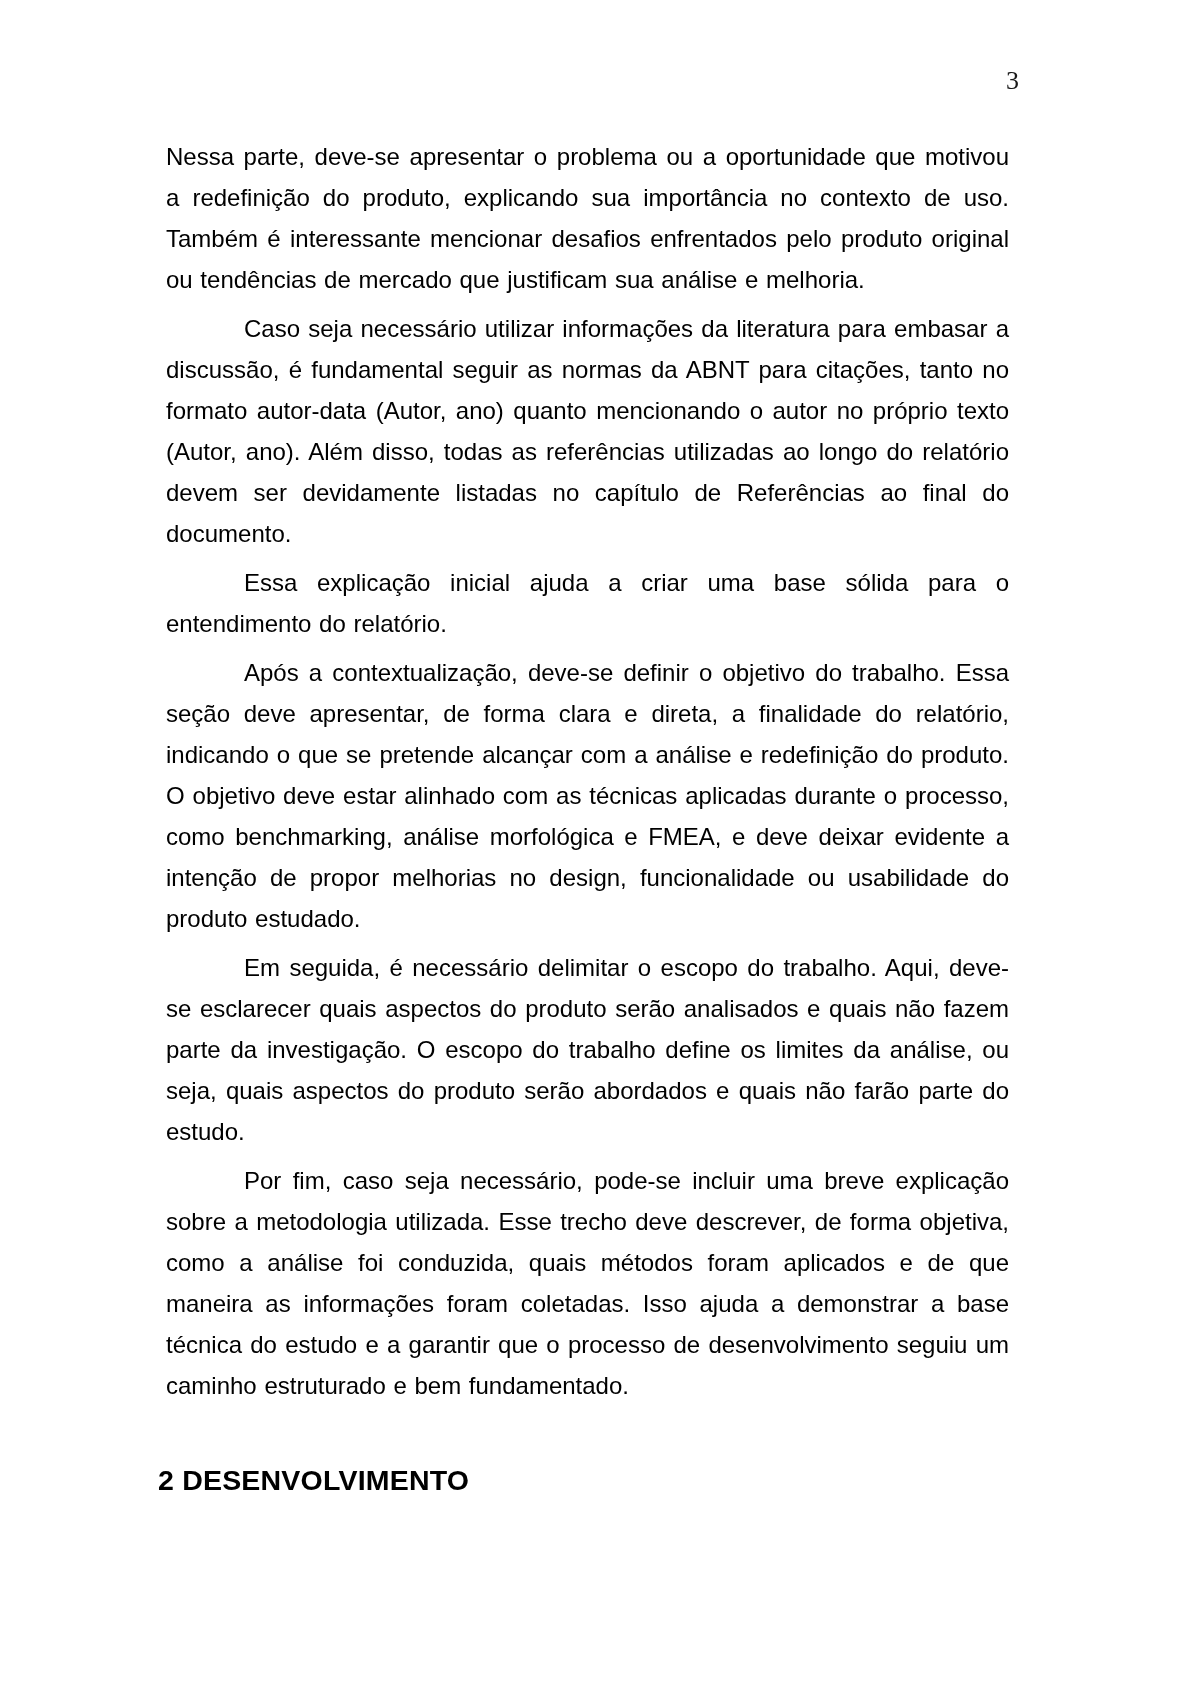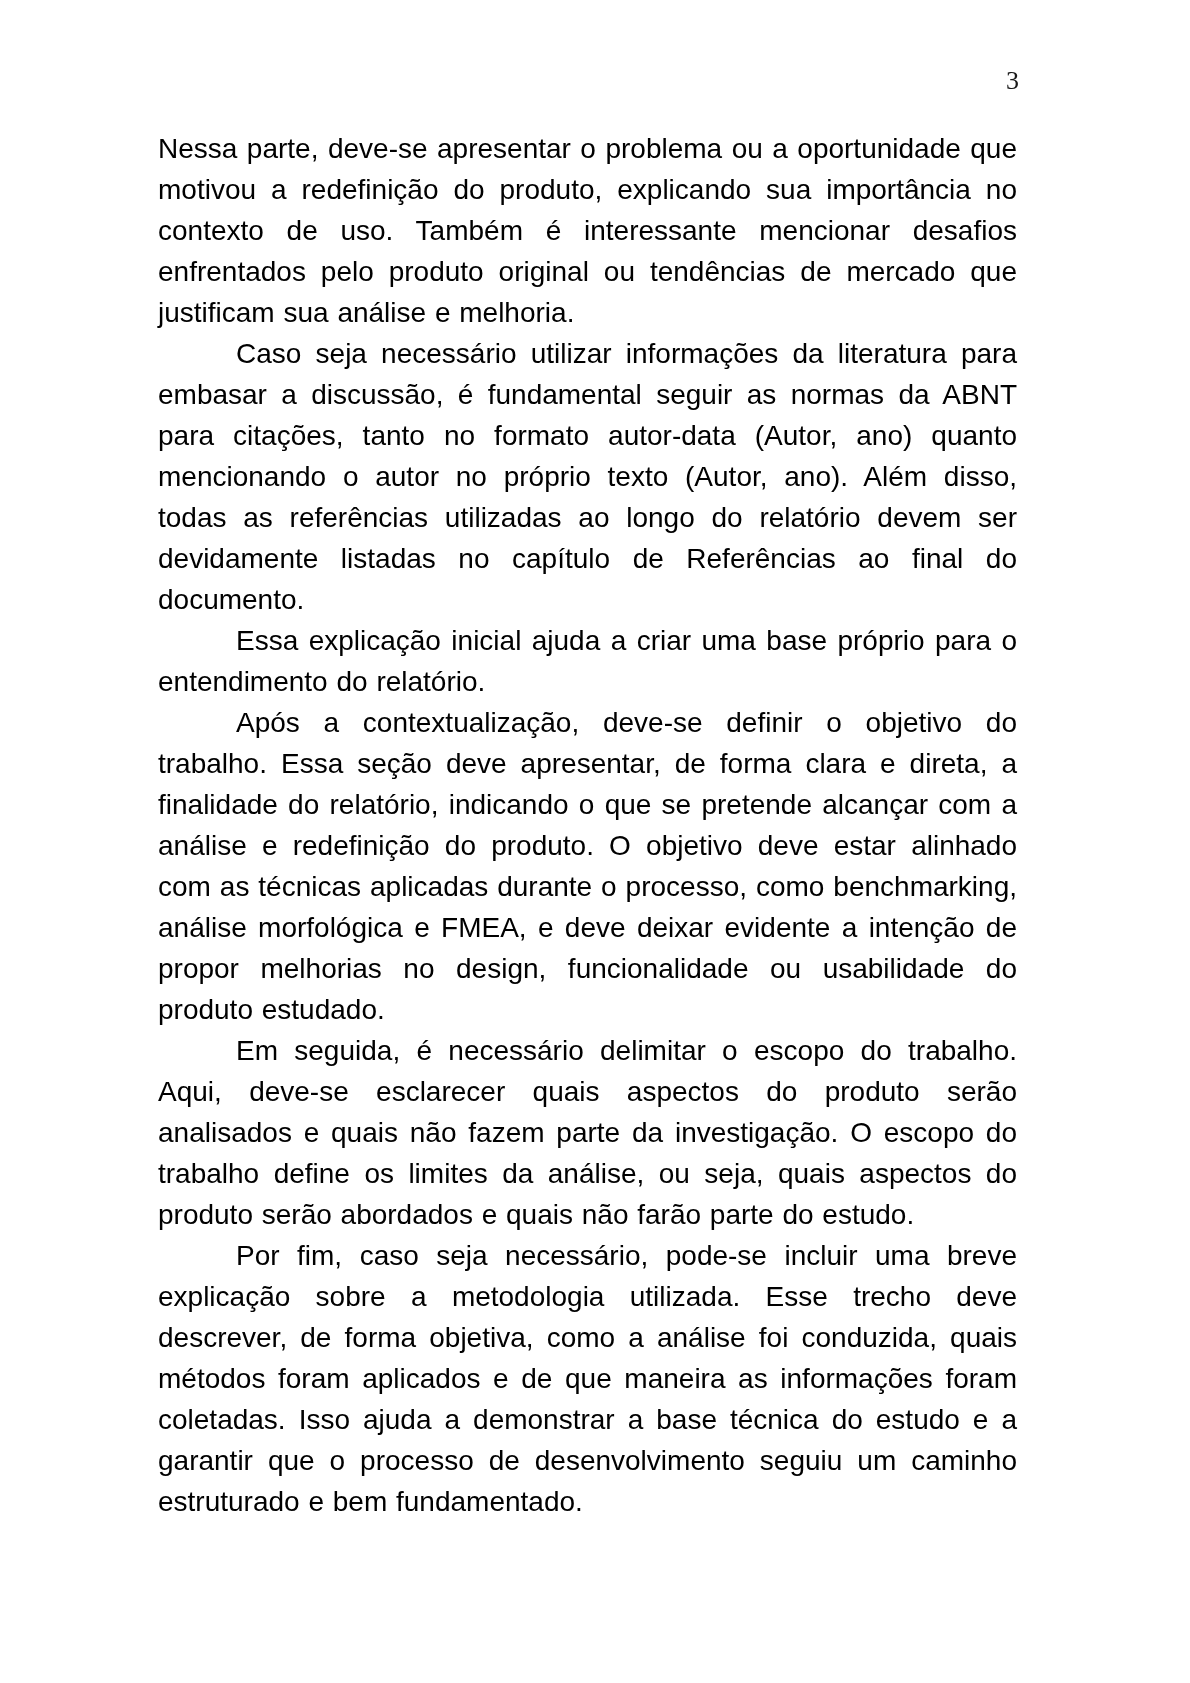--- a/index.html
+++ b/index.html
@@ -25,23 +25,23 @@
     line-height: 1;
     color: #1a1a1a;
   }
   .content {
     position: absolute;
     left: 158px;
     top: 128px;
     width: 859px;
   }
   .para {
-    margin: 0;
+    margin: 8px;
     padding: 0;
-    font-size: 28px;
+    font-size: 24px;
     line-height: 41px;
     text-align: justify;
     text-align-last: left;
     hyphens: none;
     word-spacing: 1px;
   }
   .para.indent {
     text-indent: 78px;
   }
   .bold {
@@ -61,19 +61,20 @@
 </style>
 </head>
 <body>
 
 <div class="page">
   <div class="page-number">3</div>
 
   <div class="content">
       <p class="para"><span>Nessa parte, deve-se apresentar o problema ou a oportunidade que motivou a redefinição do produto, explicando sua importância no contexto de uso. Também é interessante mencionar desafios enfrentados pelo produto original ou tendências de mercado que justificam sua análise e melhoria.</span></p>
       <p class="para indent"><span>Caso seja necessário utilizar informações da literatura para embasar a discussão, é fundamental seguir as normas da ABNT para citações, tanto no formato autor-data (Autor, ano) quanto mencionando o autor no próprio texto (Autor, ano). Além disso, todas as referências utilizadas ao longo do relatório devem ser devidamente listadas no capítulo de Referências ao final do documento.</span></p>
-      <p class="para indent"><span>Essa explicação inicial ajuda a criar uma base próprio para o entendimento do relatório.</span></p>
+      <p class="para indent"><span>Essa explicação inicial ajuda a criar uma base sólida para o entendimento do relatório.</span></p>
       <p class="para indent"><span>Após a contextualização, deve-se definir o </span><span class="bold">objetivo</span><span> do trabalho. Essa seção deve apresentar, de forma clara e direta, a finalidade do relatório, indicando o que se pretende alcançar com a análise e redefinição do produto. O objetivo deve estar alinhado com as técnicas aplicadas durante o processo, como benchmarking, análise morfológica e FMEA, e deve deixar evidente a intenção de propor melhorias no design, funcionalidade ou usabilidade do produto estudado.</span></p>
       <p class="para indent"><span>Em seguida, é necessário delimitar o </span><span class="bold">escopo</span><span> do trabalho. Aqui, deve-se esclarecer quais aspectos do produto serão analisados e quais não fazem parte da investigação. O </span><span class="bold">escopo</span><span> do trabalho define os limites da análise, ou seja, quais aspectos do produto serão abordados e quais não farão parte do estudo.</span></p>
       <p class="para indent"><span>Por fim, caso seja necessário, pode-se incluir uma breve explicação sobre a </span><span class="bold">metodologia</span><span> utilizada. Esse trecho deve descrever, de forma objetiva, como a análise foi conduzida, quais métodos foram aplicados e de que maneira as informações foram coletadas. Isso ajuda a demonstrar a base técnica do estudo e a garantir que o processo de desenvolvimento seguiu um caminho estruturado e bem fundamentado.</span></p>
     </div>
 
+  <h1 class="heading">2 DESENVOLVIMENTO</h1>
 </div>
 
 </body></html>

